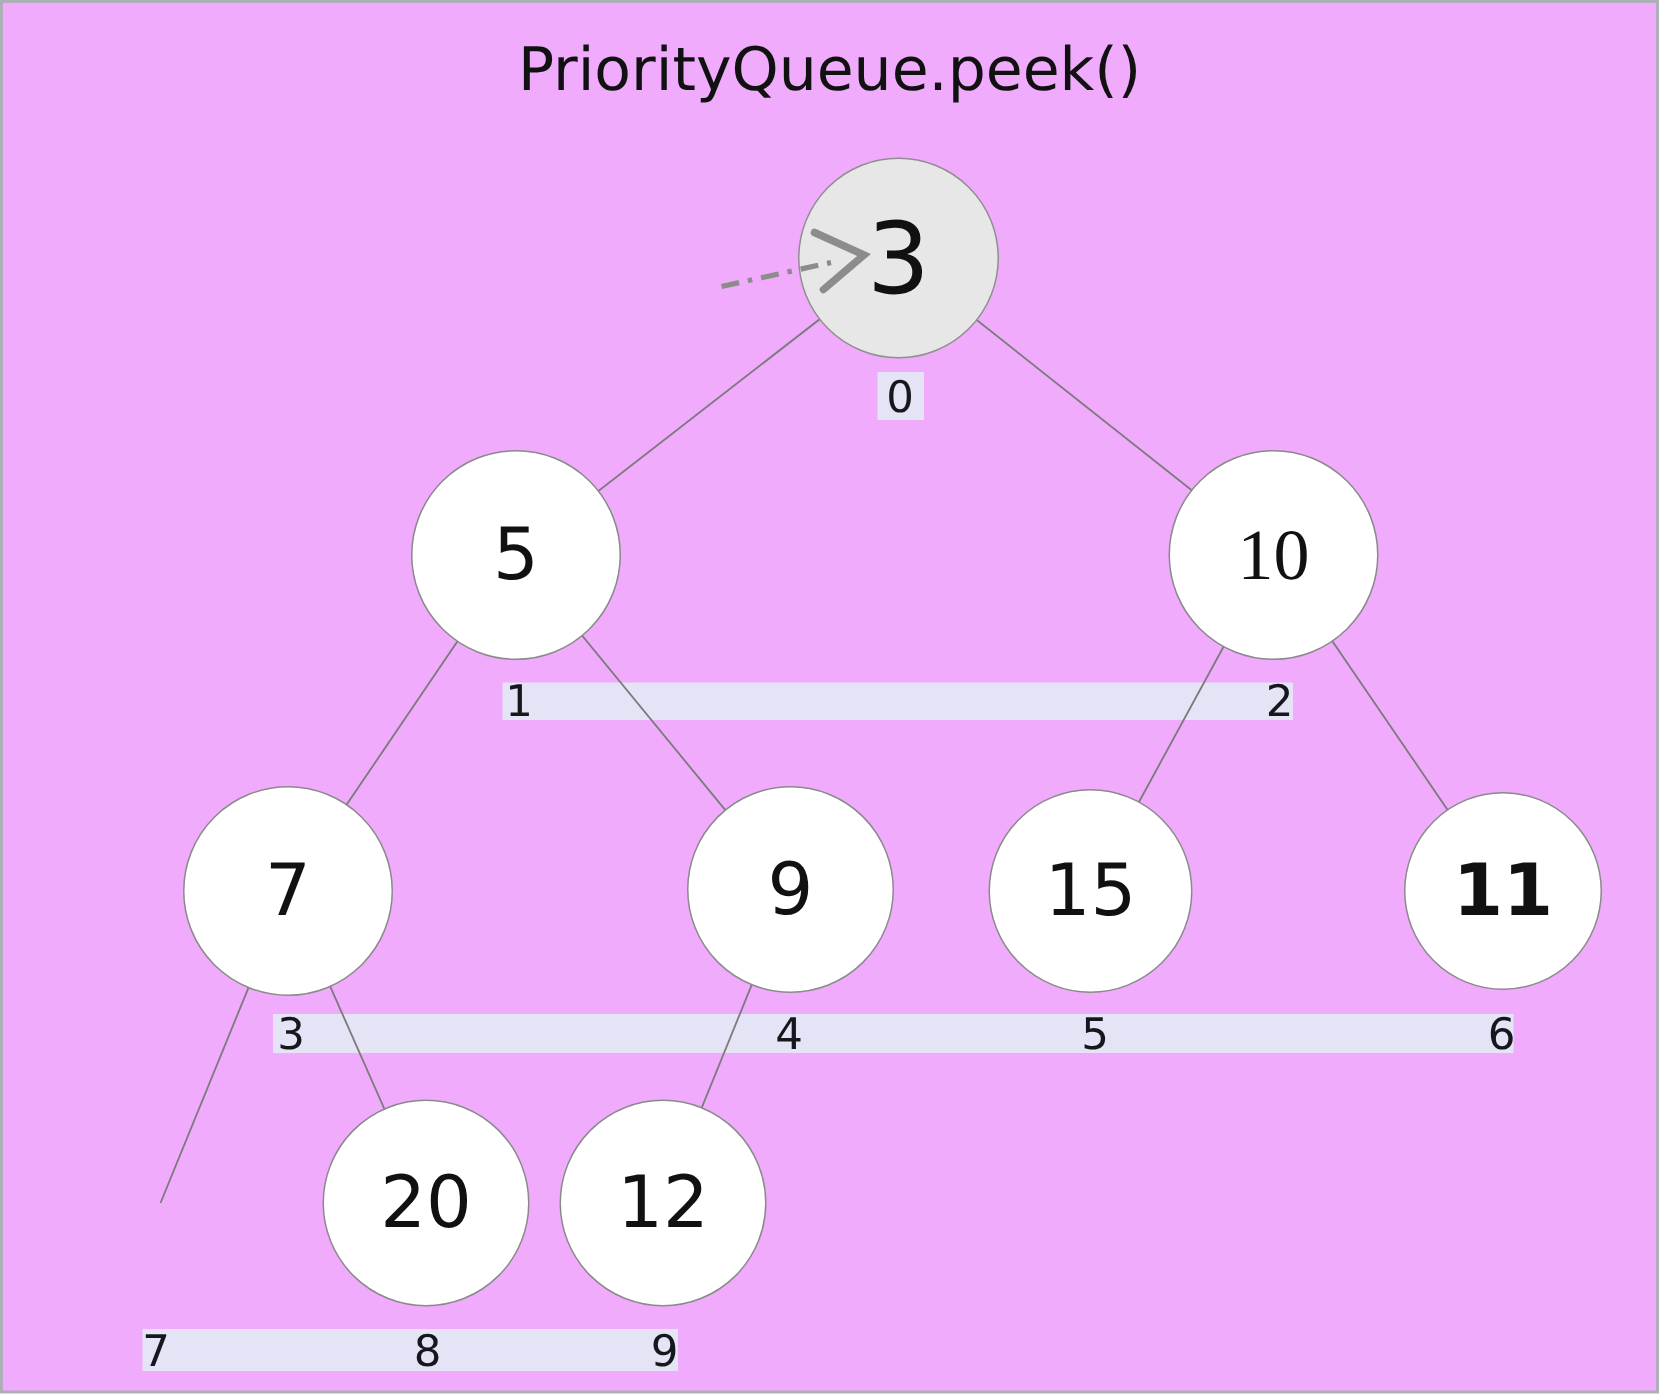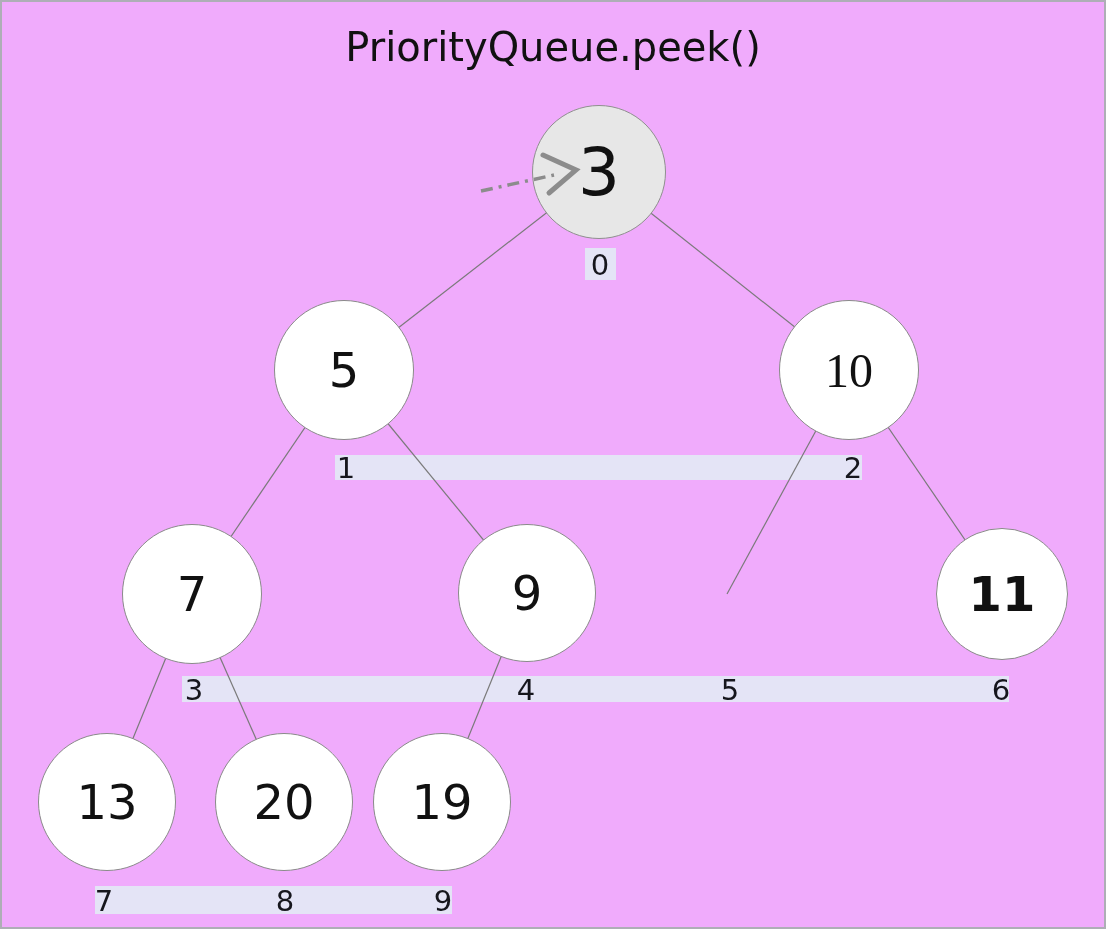--- a/index.html
+++ b/index.html
@@ -103,24 +103,24 @@
     <line class="edge" x1="190" y1="592" x2="105" y2="800"></line>
     <line class="edge" x1="190" y1="592" x2="282" y2="800"></line>
     <line class="edge" x1="525" y1="591" x2="440" y2="800"></line>
   </svg>
 
   <div class="node node-0 root">3</div>
   <div class="node node-1">5</div>
   <div class="node node-2">10</div>
   <div class="node node-3">7</div>
   <div class="node node-4">9</div>
+  <div class="node node-5">15</div>
   <div class="node node-6">11</div>
-  <div class="node node-7">13</div>
   <div class="node node-8">20</div>
-  <div class="node node-9">19</div>
+  <div class="node node-9">12</div>
 
   <span class="idx idx-0">0</span>
   <span class="idx idx-1">1</span>
   <span class="idx idx-2">2</span>
   <span class="idx idx-3">3</span>
   <span class="idx idx-4">4</span>
   <span class="idx idx-5">5</span>
   <span class="idx idx-6">6</span>
   <span class="idx idx-7">7</span>
   <span class="idx idx-8">8</span>

